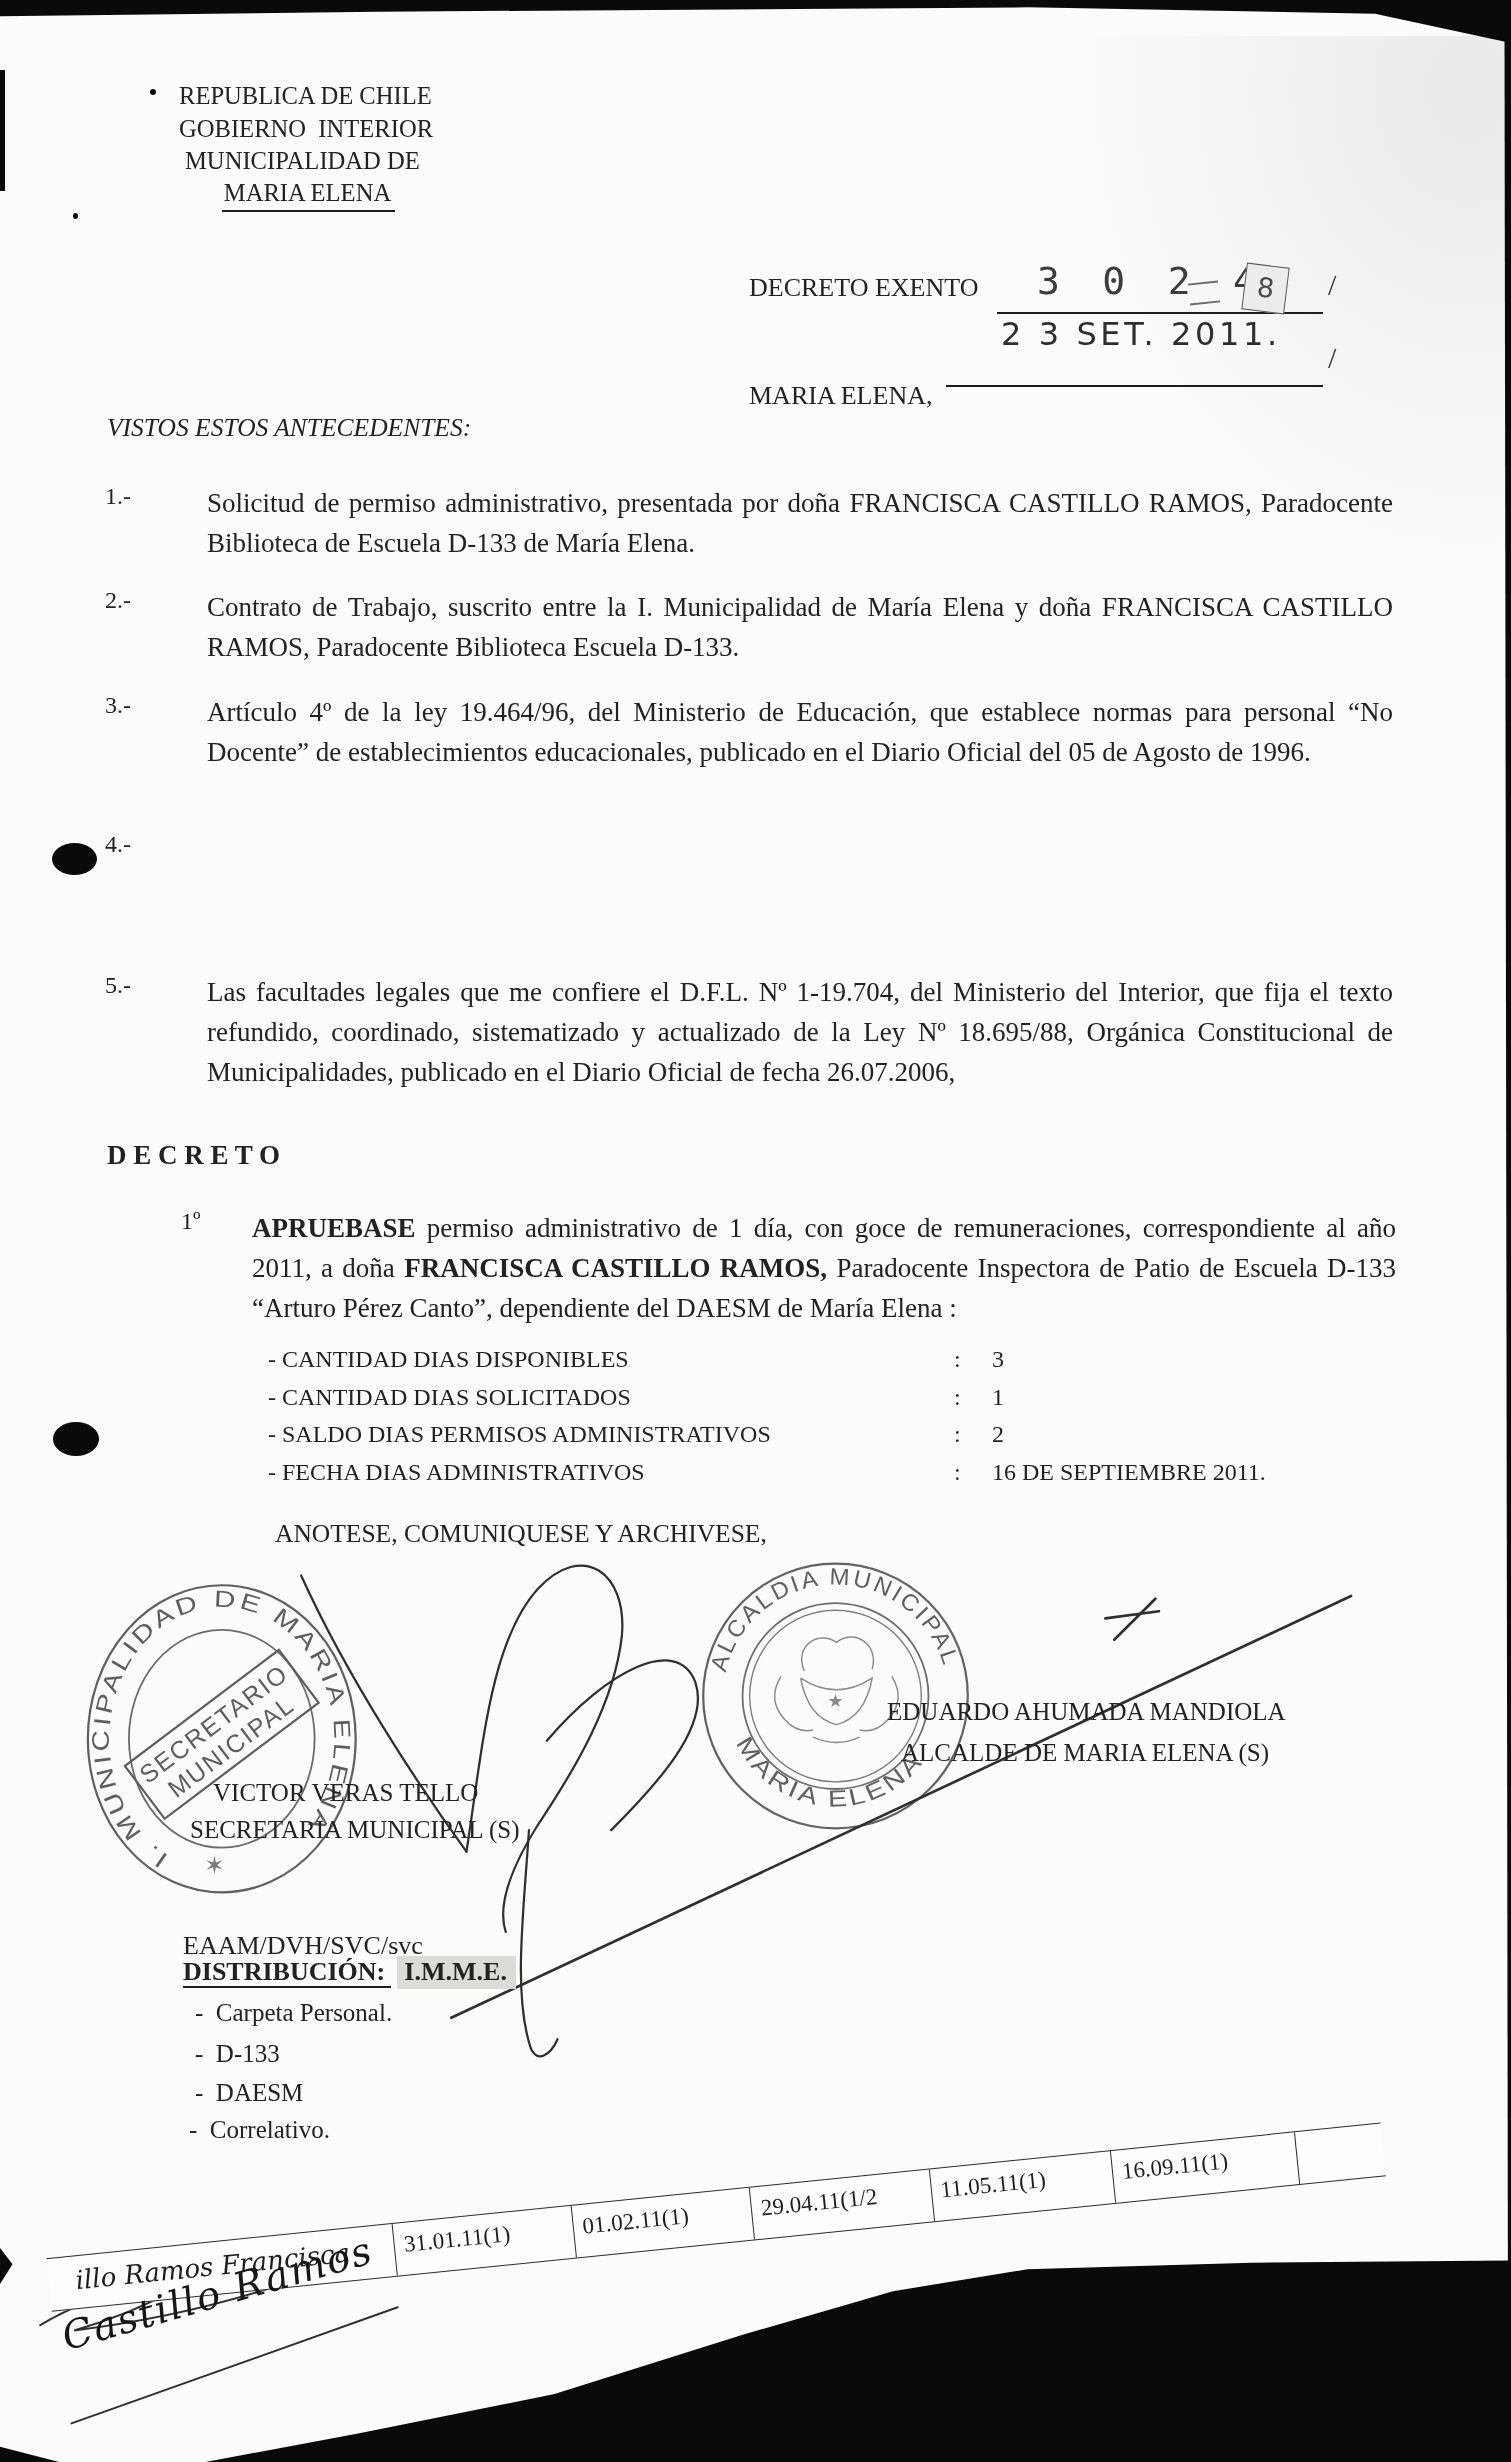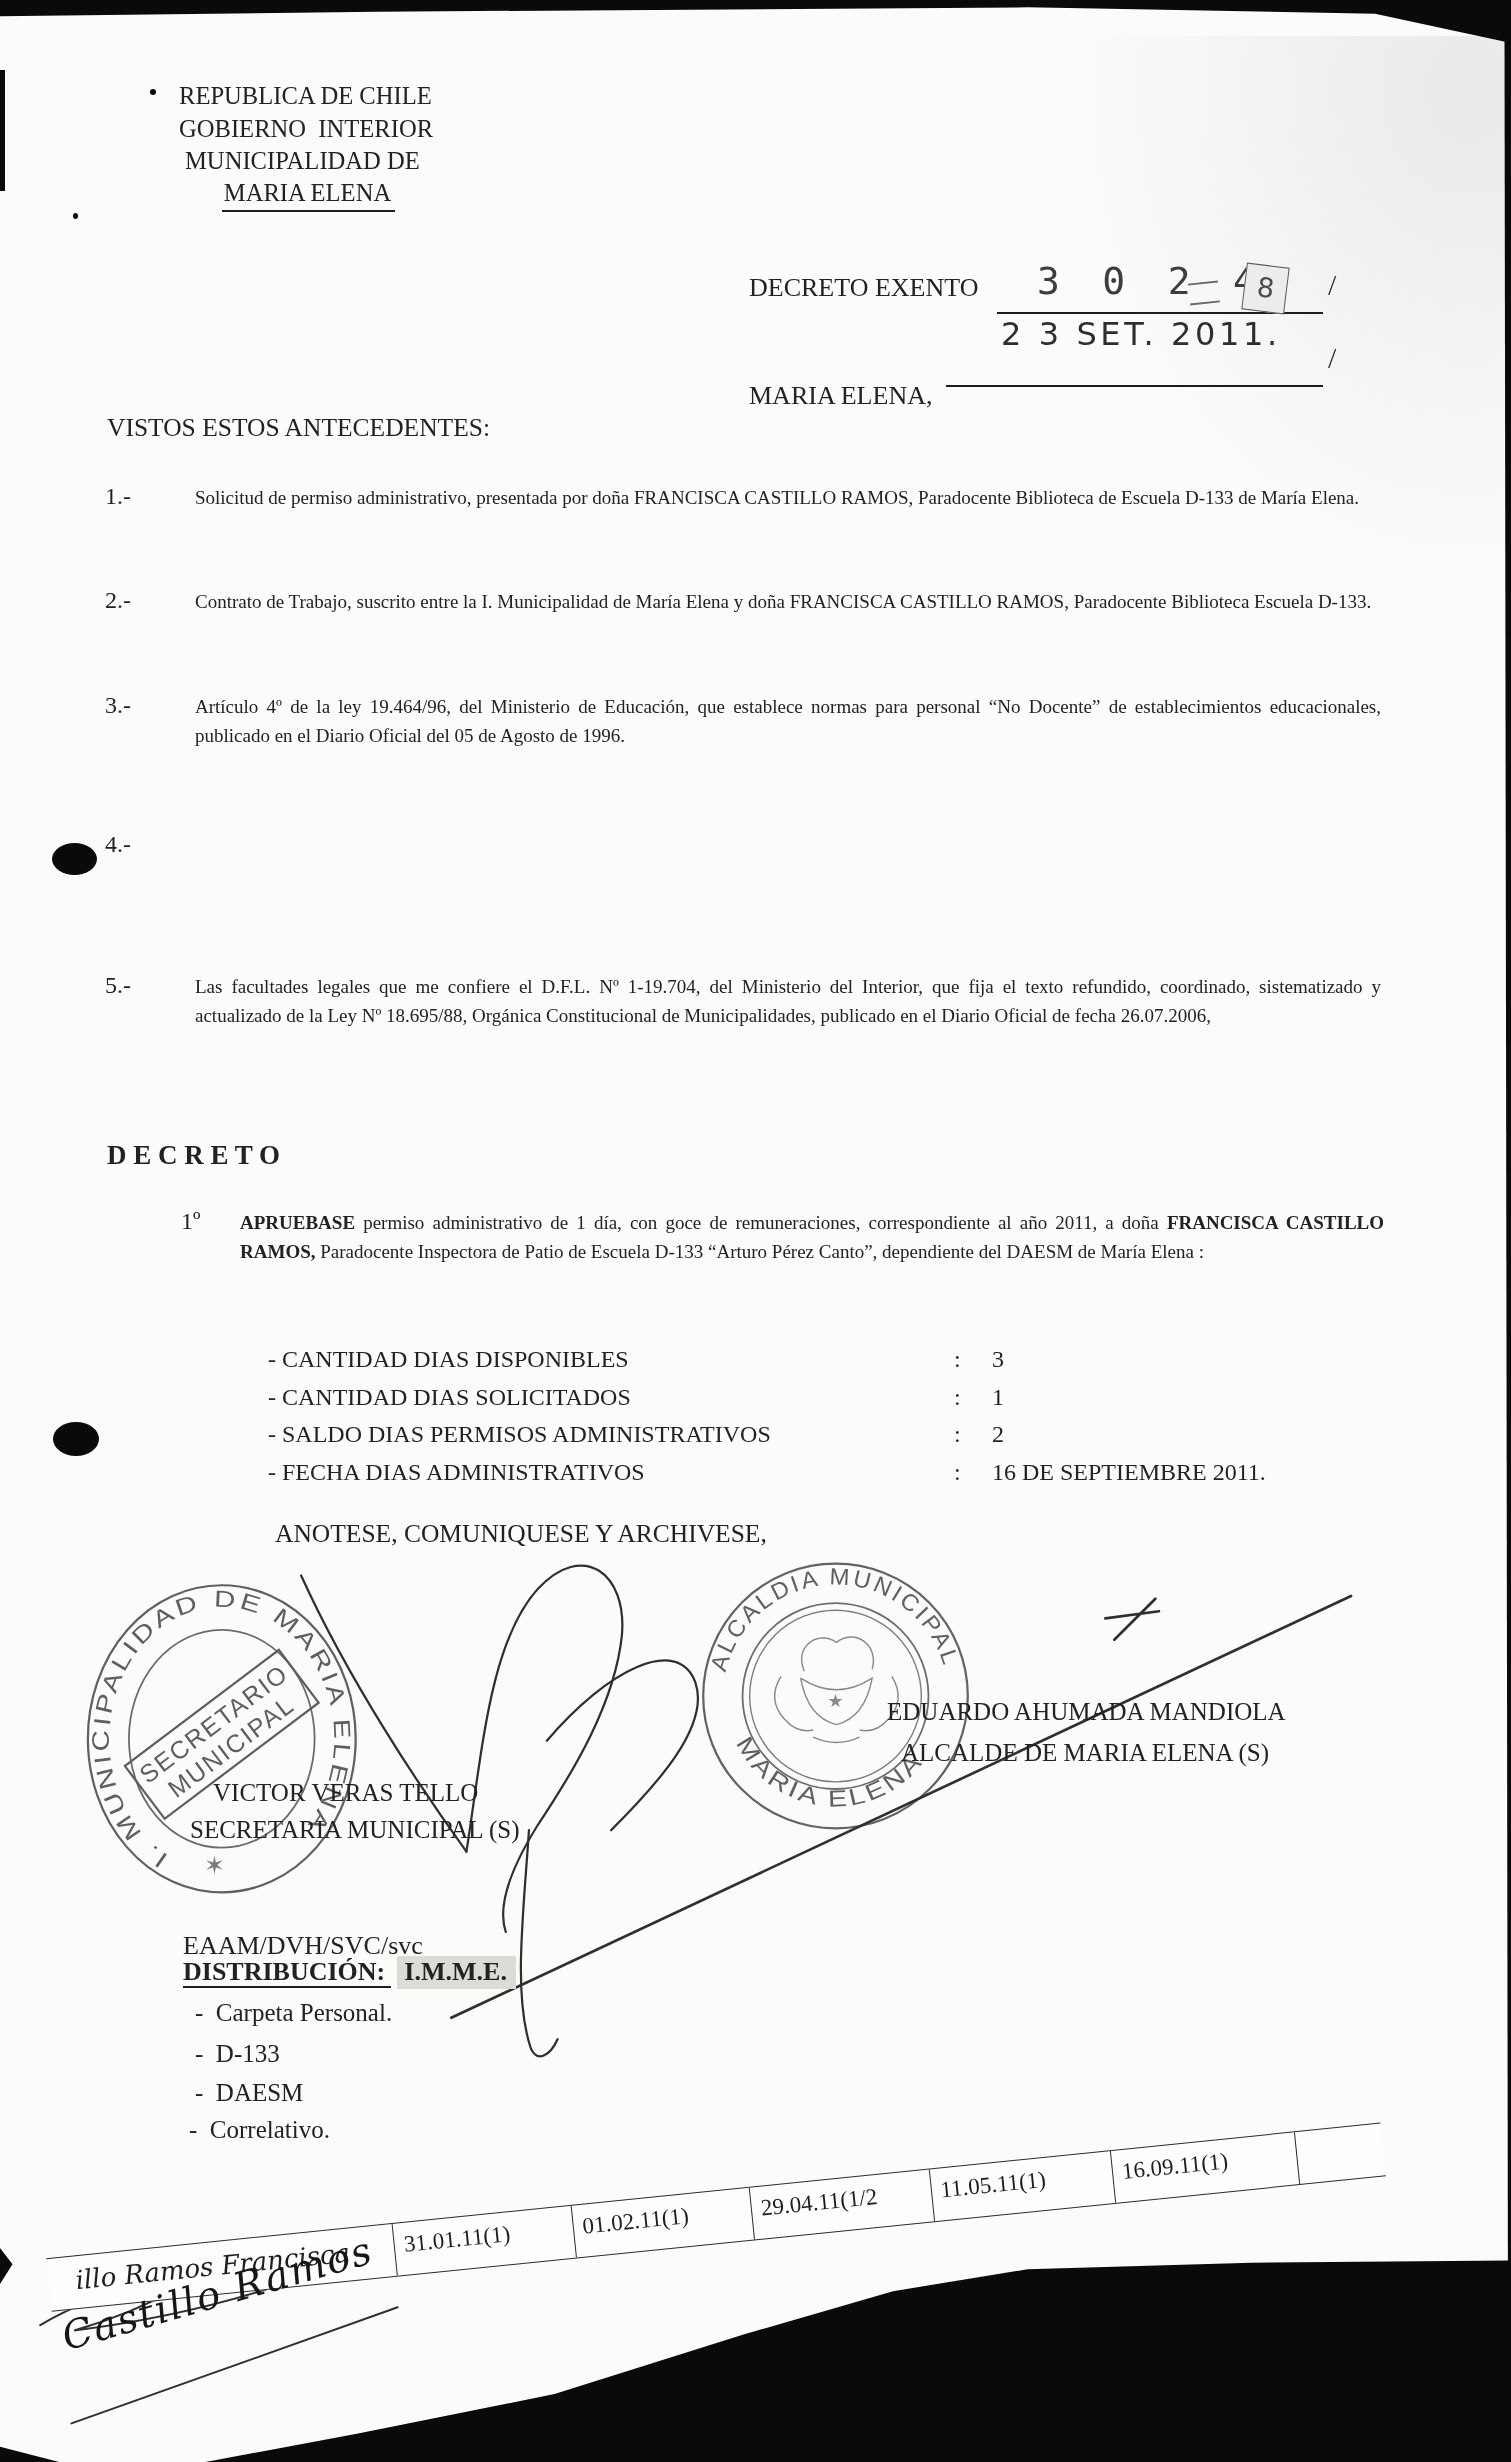--- a/index.html
+++ b/index.html
@@ -3,21 +3,21 @@
 <meta charset="utf-8">
 <style>
   html,body{margin:0;padding:0;background:#666;}
   .page{
     position:relative; width:1511px; height:2462px; overflow:hidden;
     background:#fbfbf9; font-family:"Liberation Serif", serif; color:#222;
   }
   .abs{position:absolute;}
   .jtext{text-align:justify; text-align-last:left;}
   .keepsp{white-space:pre-wrap;}
-  .body-par{font-size:19px; line-height:29px;}
+  .body-par{font-size:27px; line-height:40px;margin-left:12px;}
   .itemnum{font-size:24px;}
   .caps-line{font-size:24.6px; line-height:31px;}
   .stamp-digits{font-family:"DejaVu Sans Mono", monospace; color:#3d3d3d;}
   .stamp-date{font-family:"DejaVu Sans", sans-serif; color:#2e2e2e;}
   .blk{background:#0a0a0a;}
   .hole{background:#0a0a0a; border-radius:50%;}
   .strip{
     display:flex; align-items:stretch; background:#fdfdfc;
     border-top:1.8px solid #2b2b2b; border-bottom:1.8px solid #2b2b2b;
   }
@@ -64,21 +64,21 @@
   <div class="abs rule" style="left:997px;top:312px;width:326px;"></div>
   <div class="abs stamp-digits" style="left:1037px;top:259px;font-size:38px;letter-spacing:9.8px;">3 0 2 4</div>
   <div class="abs" style="left:1189px;top:282px;width:30px;height:18px;border-top:2.7px solid #6a6a6a;border-bottom:2.7px solid #6a6a6a;transform:rotate(-6deg);"></div>
   <div class="abs mini-stamp" style="left:1244px;top:265px;width:41px;height:45px;">8</div>
   <div class="abs slash" style="left:1328px;top:268px;">/</div>
   <div class="abs" style="left:749px;top:347px;font-size:26px;margin-top:34px;">MARIA ELENA,</div>
   <div class="abs rule" style="left:946px;top:385px;width:377px;"></div>
   <div class="abs stamp-date" style="left:1001px;top:315px;font-size:32px;letter-spacing:3.6px;">2 3 SET. 2011.</div>
   <div class="abs slash" style="left:1328px;top:341px;">/</div>
 
-  <div class="abs" style="left:107px;top:413px;font-size:25.5px;">VISTOS ESTOS ANTECEDENTES:</div>
+  <div class="abs" style="left:107px;top:413px;font-size:25.5px;font-style:italic;">VISTOS ESTOS ANTECEDENTES:</div>
 
   <div class="abs itemnum" style="left:105px;top:483px;">1.-</div>
   <div class="abs body-par jtext" style="left:195px;top:483px;width:1186px;">Solicitud de permiso administrativo, presentada por doña  FRANCISCA CASTILLO RAMOS,  Paradocente Biblioteca de Escuela D-133 de María Elena.</div>
 
   <div class="abs itemnum" style="left:105px;top:587px;">2.-</div>
   <div class="abs body-par jtext" style="left:195px;top:587px;width:1186px;">Contrato de Trabajo, suscrito entre la I. Municipalidad de María Elena y doña FRANCISCA CASTILLO RAMOS,  Paradocente Biblioteca Escuela D-133.</div>
 
   <div class="abs itemnum" style="left:105px;top:692px;">3.-</div>
   <div class="abs body-par jtext" style="left:195px;top:692px;width:1186px;">Artículo 4º de la ley  19.464/96, del Ministerio de Educación, que establece normas para personal “No Docente” de establecimientos educacionales, publicado en el Diario Oficial del 05 de Agosto de 1996.</div>
 

